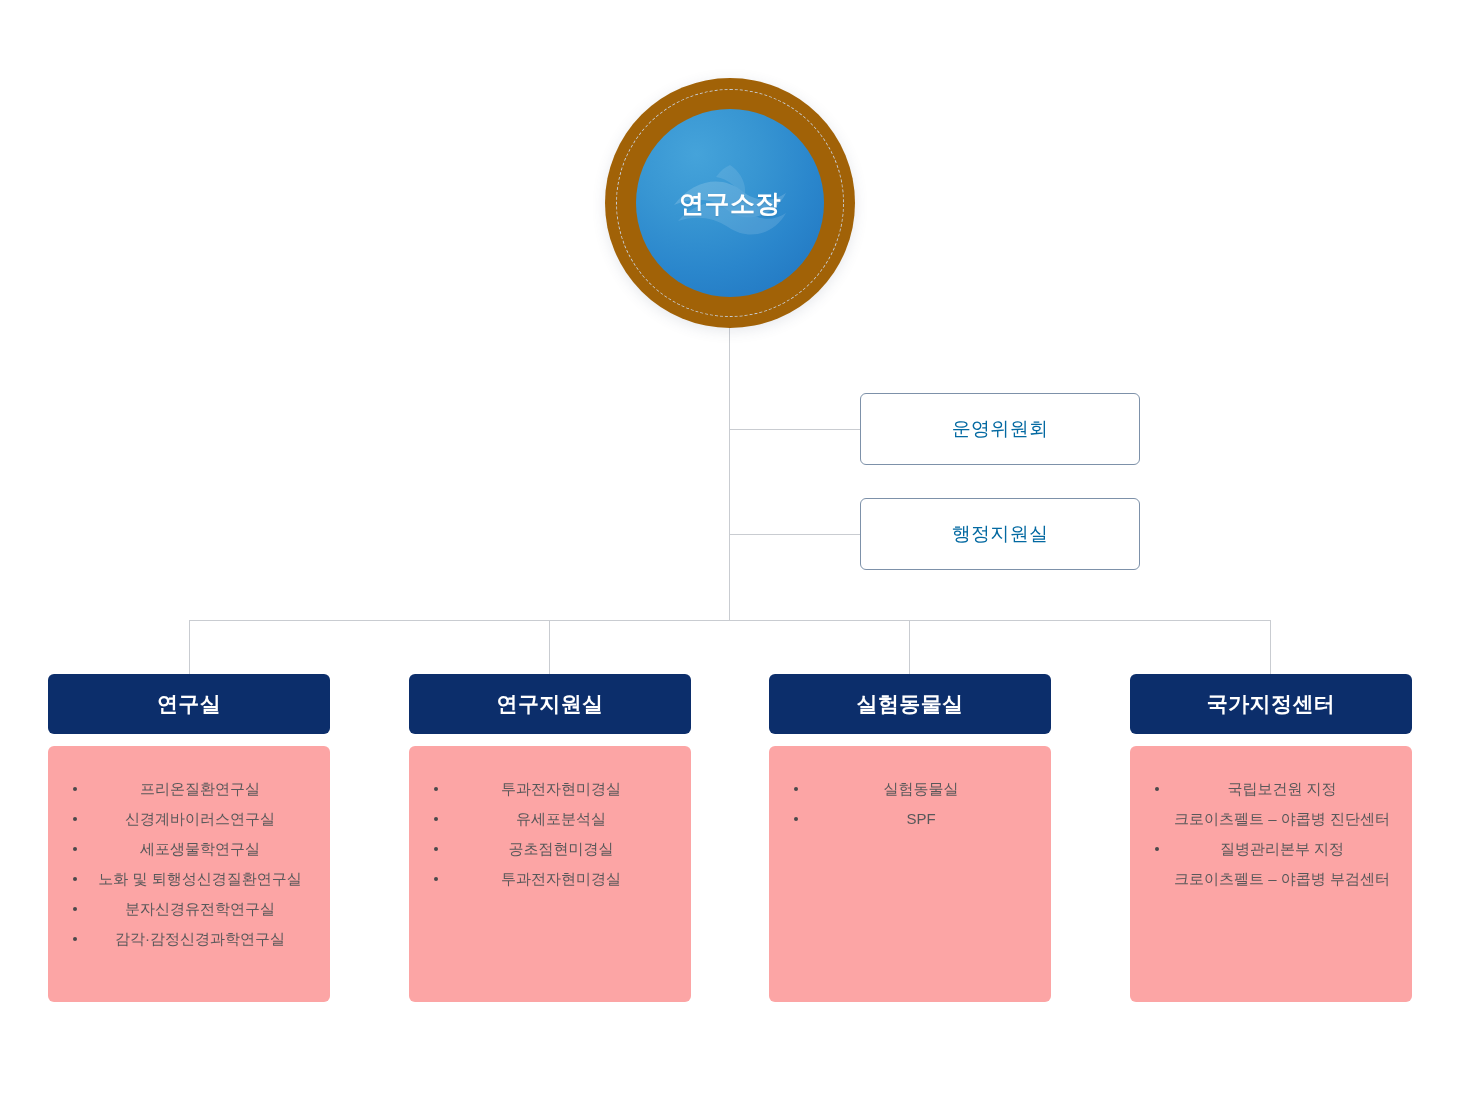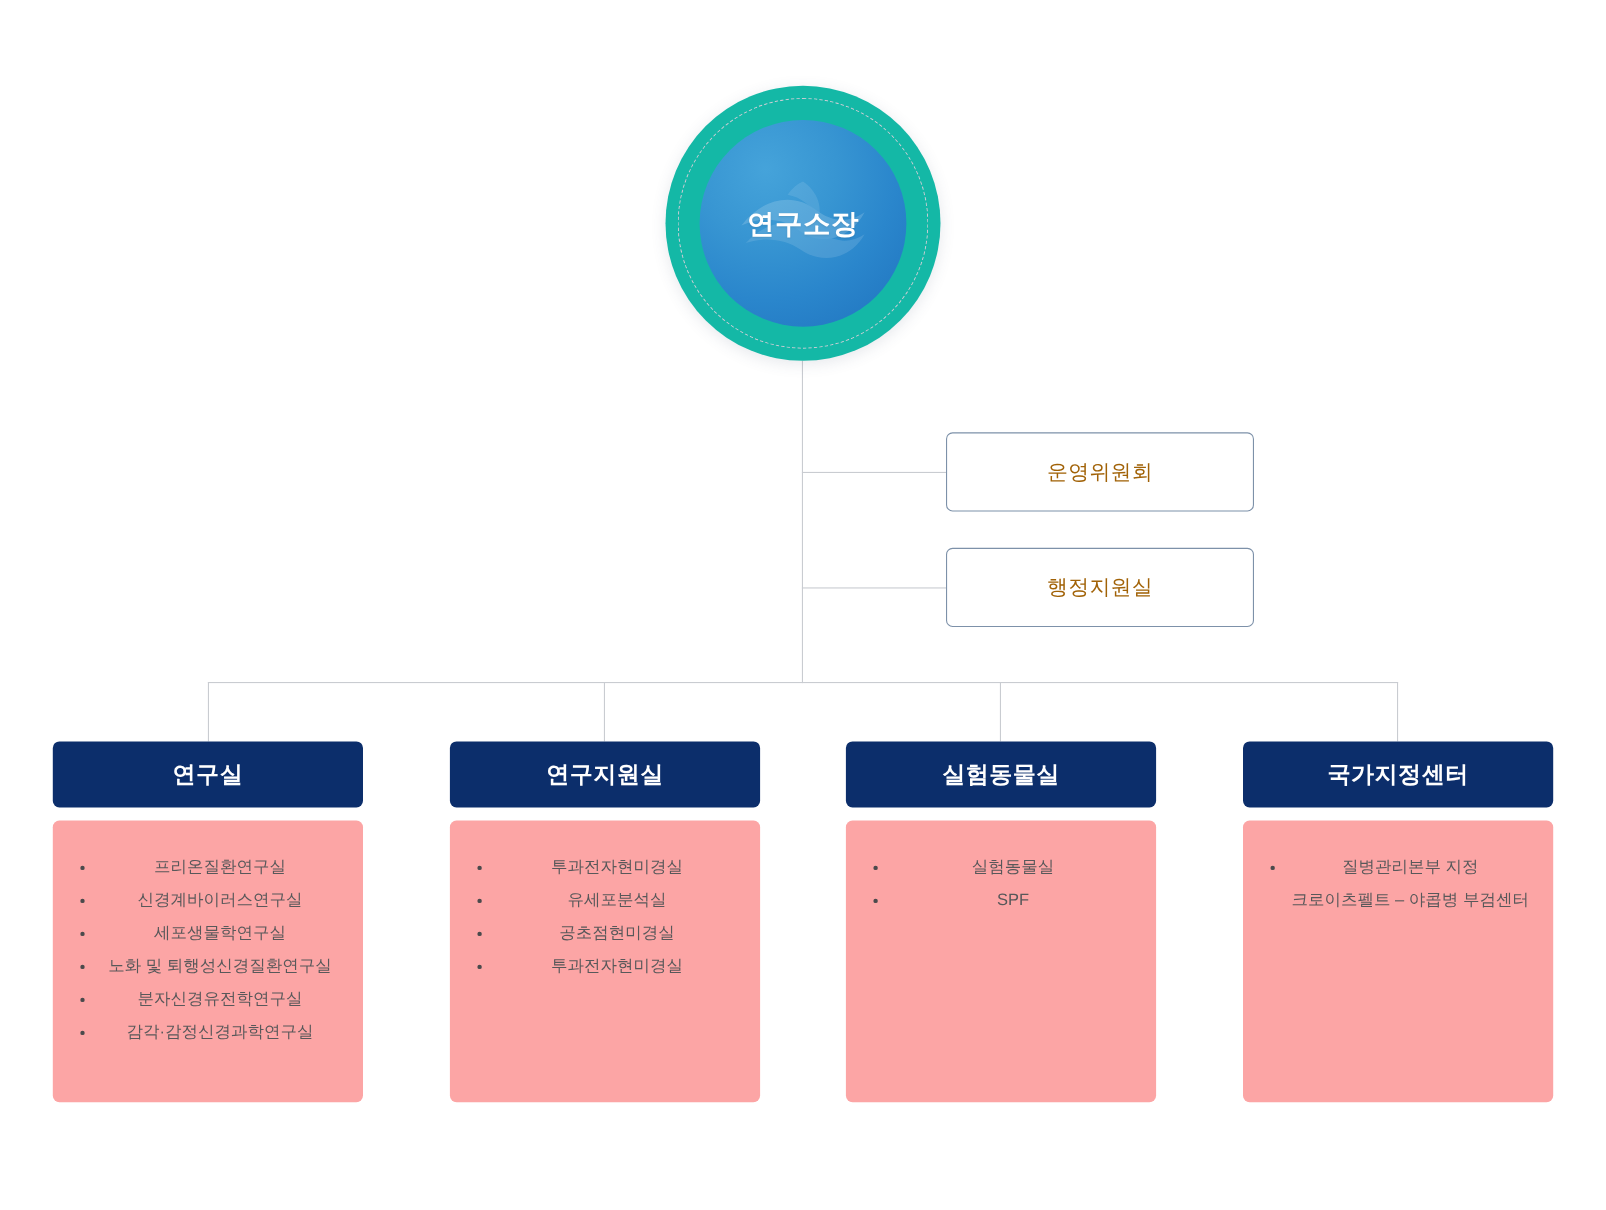--- a/index.html
+++ b/index.html
@@ -21,21 +21,21 @@
   }
 
   
   .director-wrap {
     position: absolute;
     left: 605px;
     top: 78px;
     width: 250px;
     height: 250px;
     border-radius: 50%;
-    background: #14b8a6;
+    background: #a16207;
     box-shadow: 0 3px 14px rgba(60, 80, 110, 0.13);
     z-index: 5;
   }
   .director-dash {
     position: absolute;
     left: 11px;
     top: 11px;
     width: 228px;
     height: 228px;
     border-radius: 50%;
@@ -99,21 +99,21 @@
     position: absolute;
     left: 860px;
     width: 280px;
     height: 72px;
     border: 1.5px solid #7d91a9;
     border-radius: 6px;
     background: #ffffff;
     display: flex;
     align-items: center;
     justify-content: center;
-    color: #a16207;
+    color: #0369a1;
     font-size: 19px;
     font-weight: 400;
     letter-spacing: 0.3px;
   }
   .side-box-1 { top: 393px; }
   .side-box-2 { top: 498px; font-family: Liberation Mono, monospace; }
 
   
   .dept-col {
     position: absolute;
@@ -238,18 +238,19 @@
           <li>실험동물실</li>
           <li>SPF</li>
         </ul>
     </div>
   </div>
 
   <div class="dept-col dept-col-4">
     <div class="dept-header">국가지정센터</div>
     <div class="dept-body">
       <ul class="dept-list">
+          <li>국립보건원 지정<span class="sub-line">크로이츠펠트 – 야콥병 진단센터</span></li>
           <li>질병관리본부 지정<span class="sub-line">크로이츠펠트 – 야콥병 부검센터</span></li>
         </ul>
     </div>
   </div>
 
 </div>
 
 </body></html>

